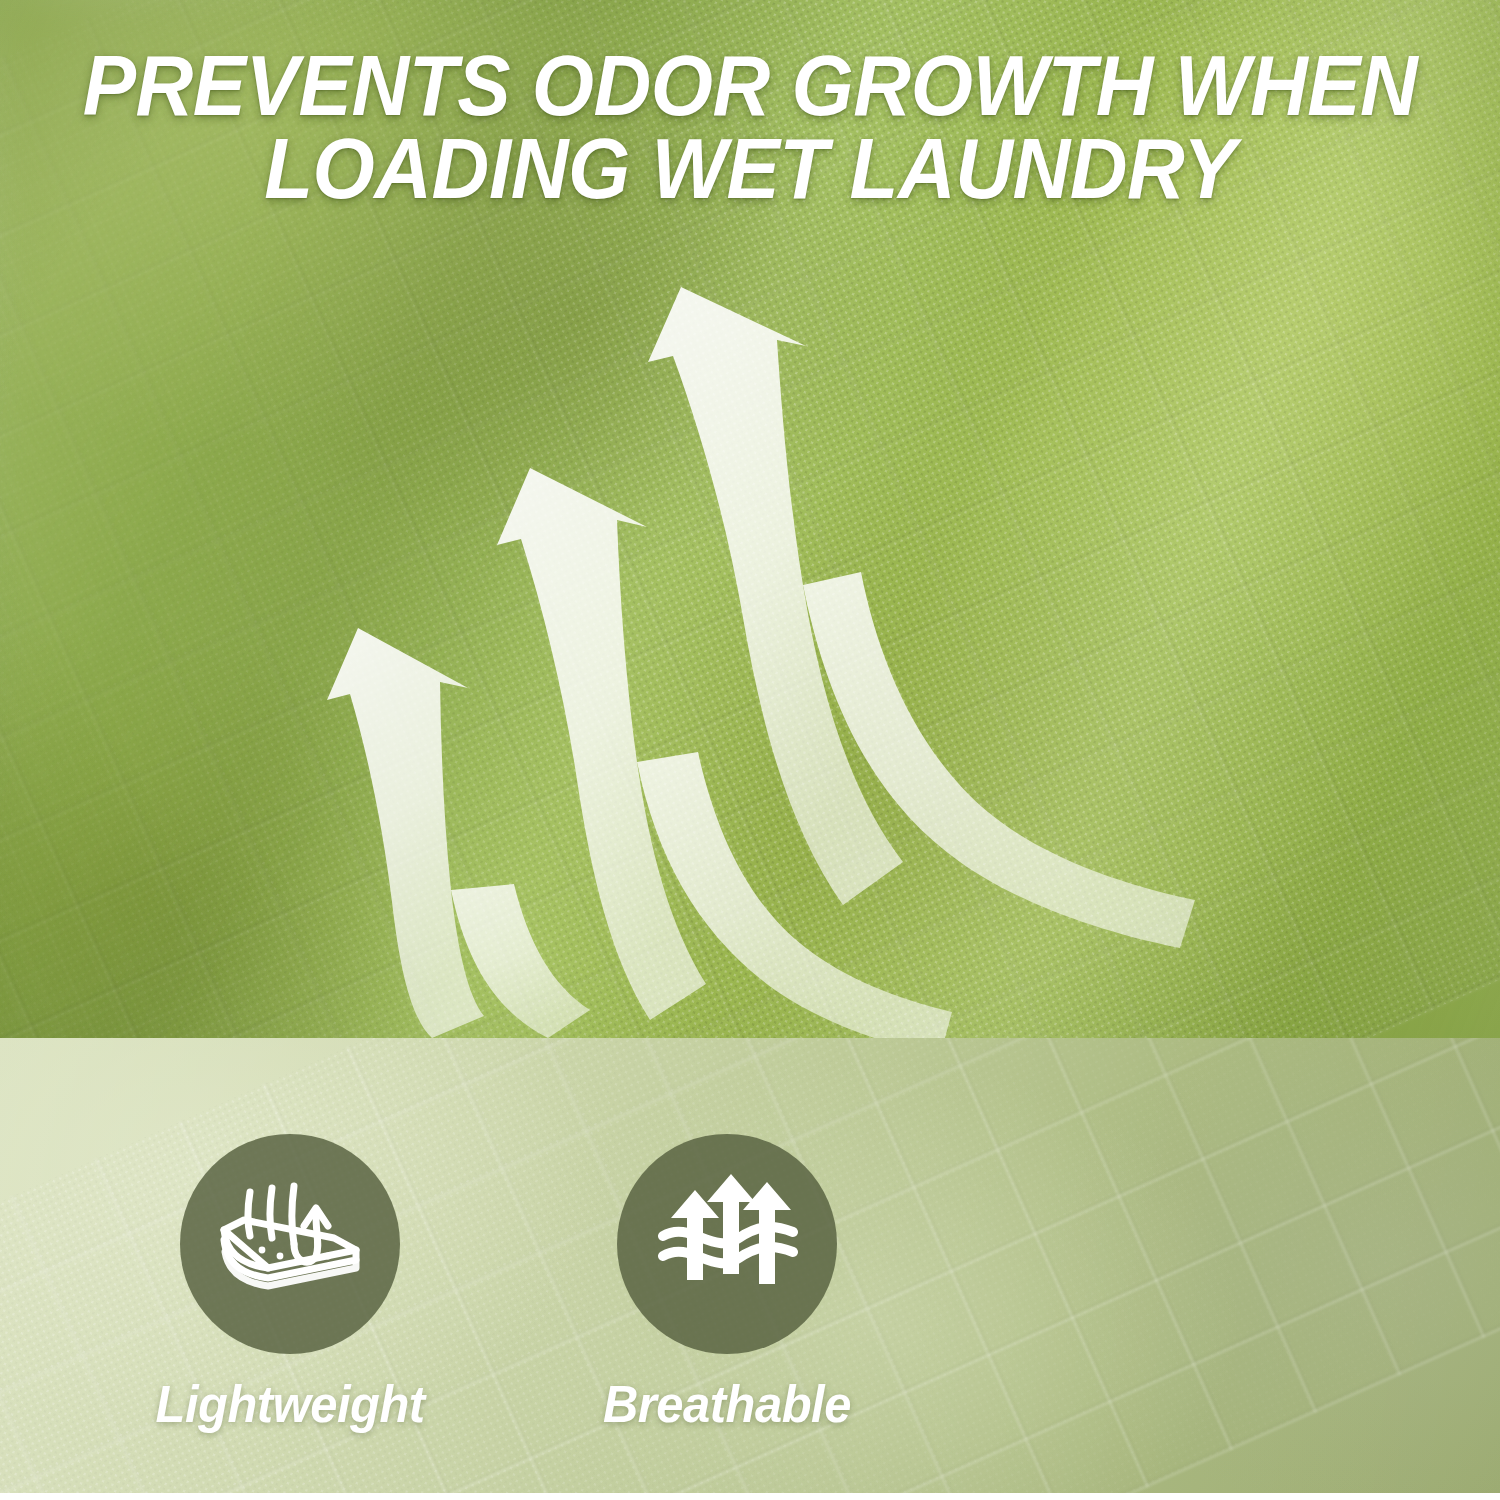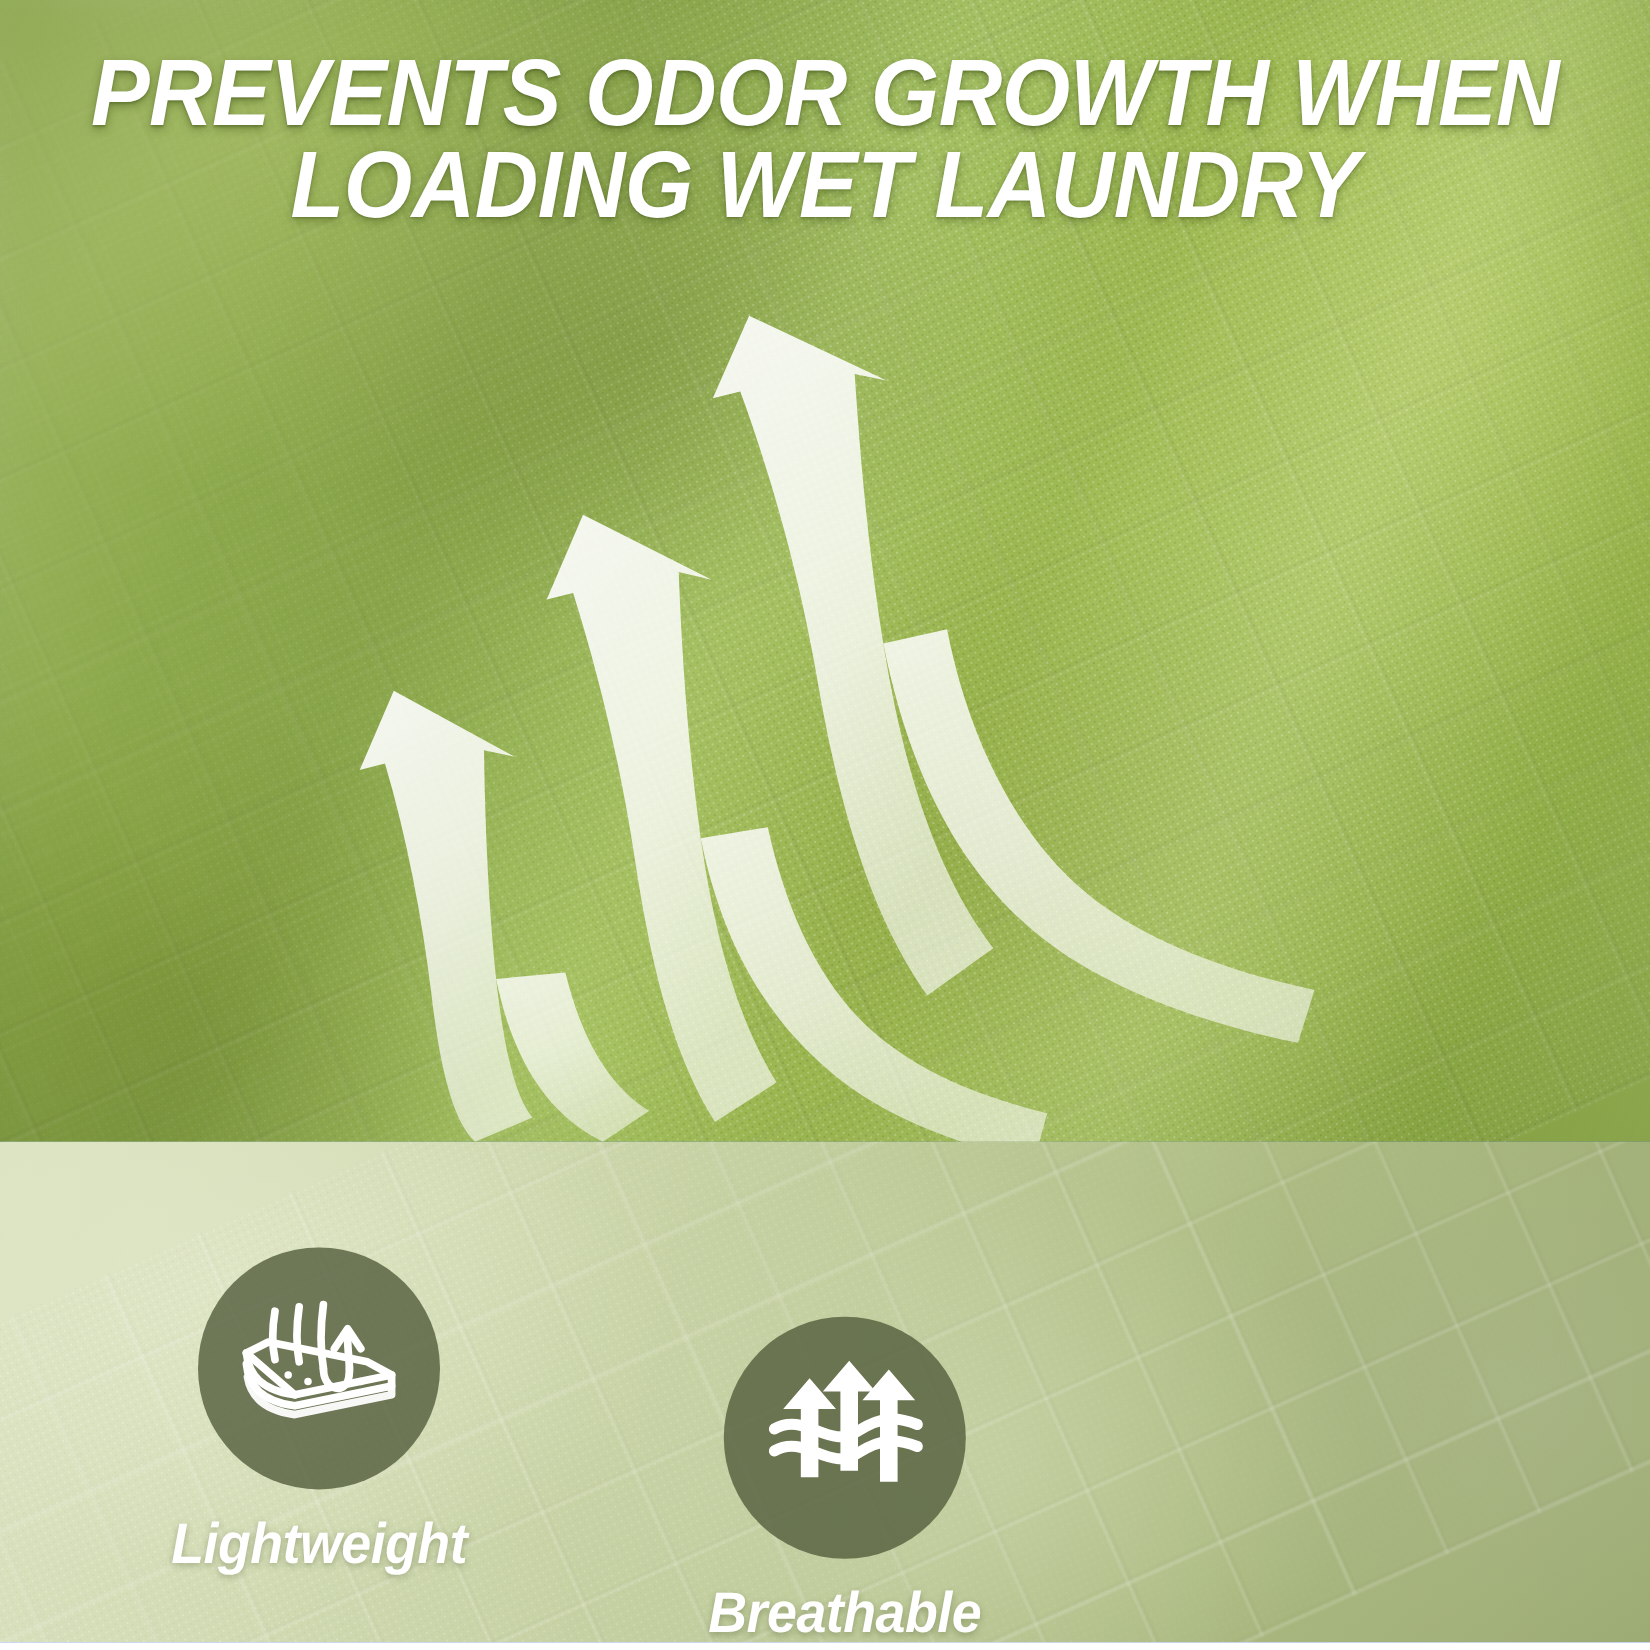--- a/index.html
+++ b/index.html
@@ -2,21 +2,21 @@
 <html><head>
 <meta charset="utf-8">
 <style>
   html,body{margin:0;padding:0;background:#fff;}
   body{font-family:"Liberation Sans",sans-serif;}
 
   .shot{
     position:relative;
     width:1500px;height:1500px;
     overflow:hidden;
-    background:#1d4ed8;
+    background:#0c4a6e;
   }
 
   
   .photo{
     position:absolute;left:0;top:0;width:1500px;height:1038px;
     overflow:hidden;
     background:
       radial-gradient(ellipse 700px 520px at 16% 12%,  rgba(168,190,106,.85) 0%, rgba(168,190,106,0) 62%),
       radial-gradient(ellipse 620px 620px at 88% 30%,  rgba(173,198,86,.80) 0%, rgba(173,198,86,0) 60%),
       radial-gradient(ellipse 760px 560px at 62% 78%,  rgba(150,176,70,.75) 0%, rgba(150,176,70,0) 62%),
@@ -149,21 +149,21 @@
   }
 
   .feat-row{
     position:absolute;left:0;top:0;width:1500px;height:455px;
   }
   .feat{
     position:absolute;top:0;width:460px;height:455px;
     display:flex;flex-direction:column;align-items:center;
   }
   .feat-1{left:60px;}
-  .feat-2{left:538px;justify-content:flex-end;}
+  .feat-2{left:497px;}
   .feat-3{left:965px;}
 
   .badge{
     position:relative;
     width:220px;height:220px;margin-top:96px;
     border-radius:50%;
     background:rgba(86,95,62,.82);
     display:flex;align-items:center;justify-content:center;
   }
   .badge svg{display:block;}

